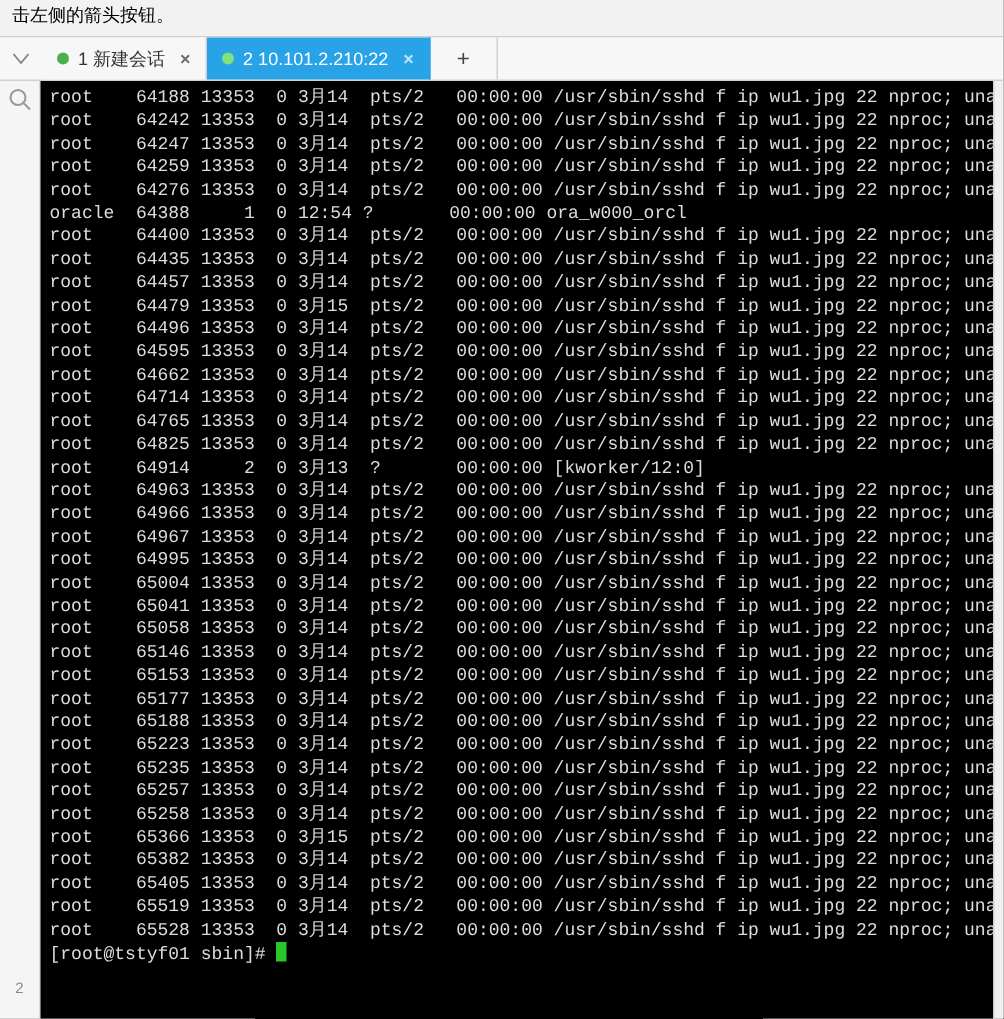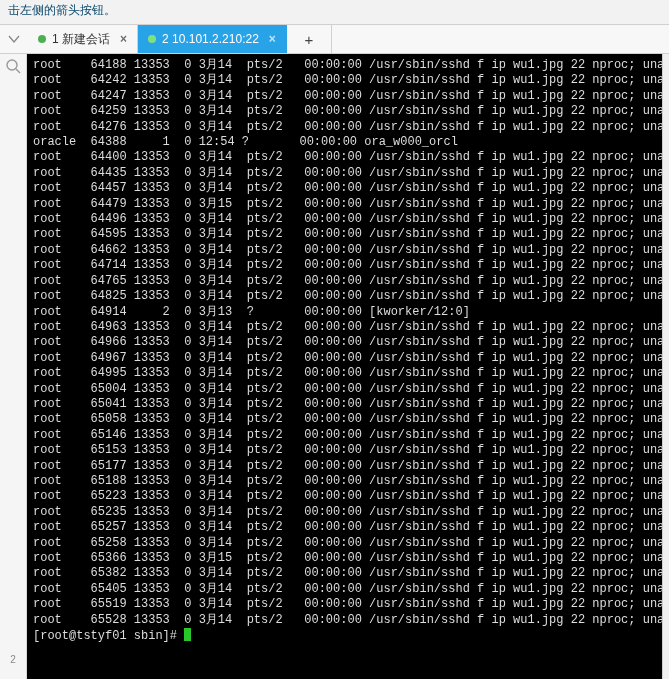--- a/index.html
+++ b/index.html
@@ -11,21 +11,21 @@
     background: #e6e6e6;
     overflow: hidden;
     font-size: 12px;
     color: #555;
   }
   .top-hint {
     height: 20px;
     padding: 2px 8px;
     background: #f2f2f2;
     font-size: 12px;
-    color: #0c4a6e;
+    color: #000000;
     white-space: nowrap;
     overflow: hidden;
     border-bottom: 1px solid #d0d0d0;
   }
   .tabbar {
     height: 28px;
     background: #f7f7f7;
     border-bottom: 1px solid #d0d0d0;
     display: flex;
     align-items: stretch;

